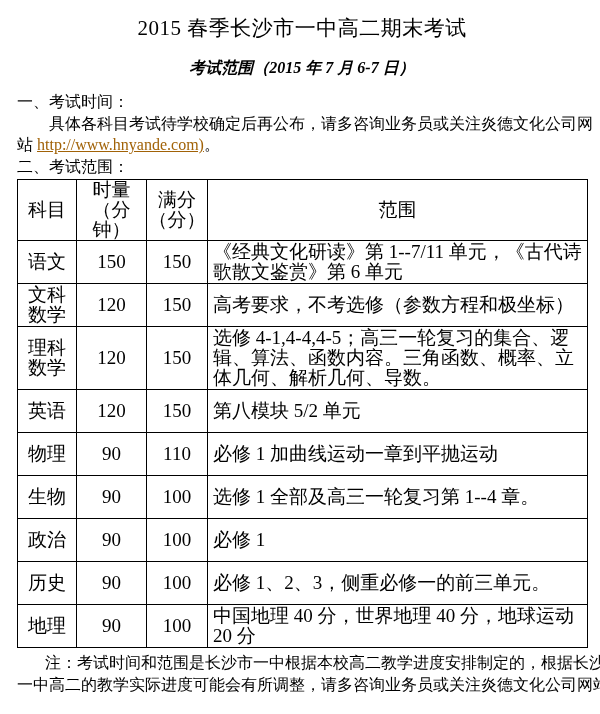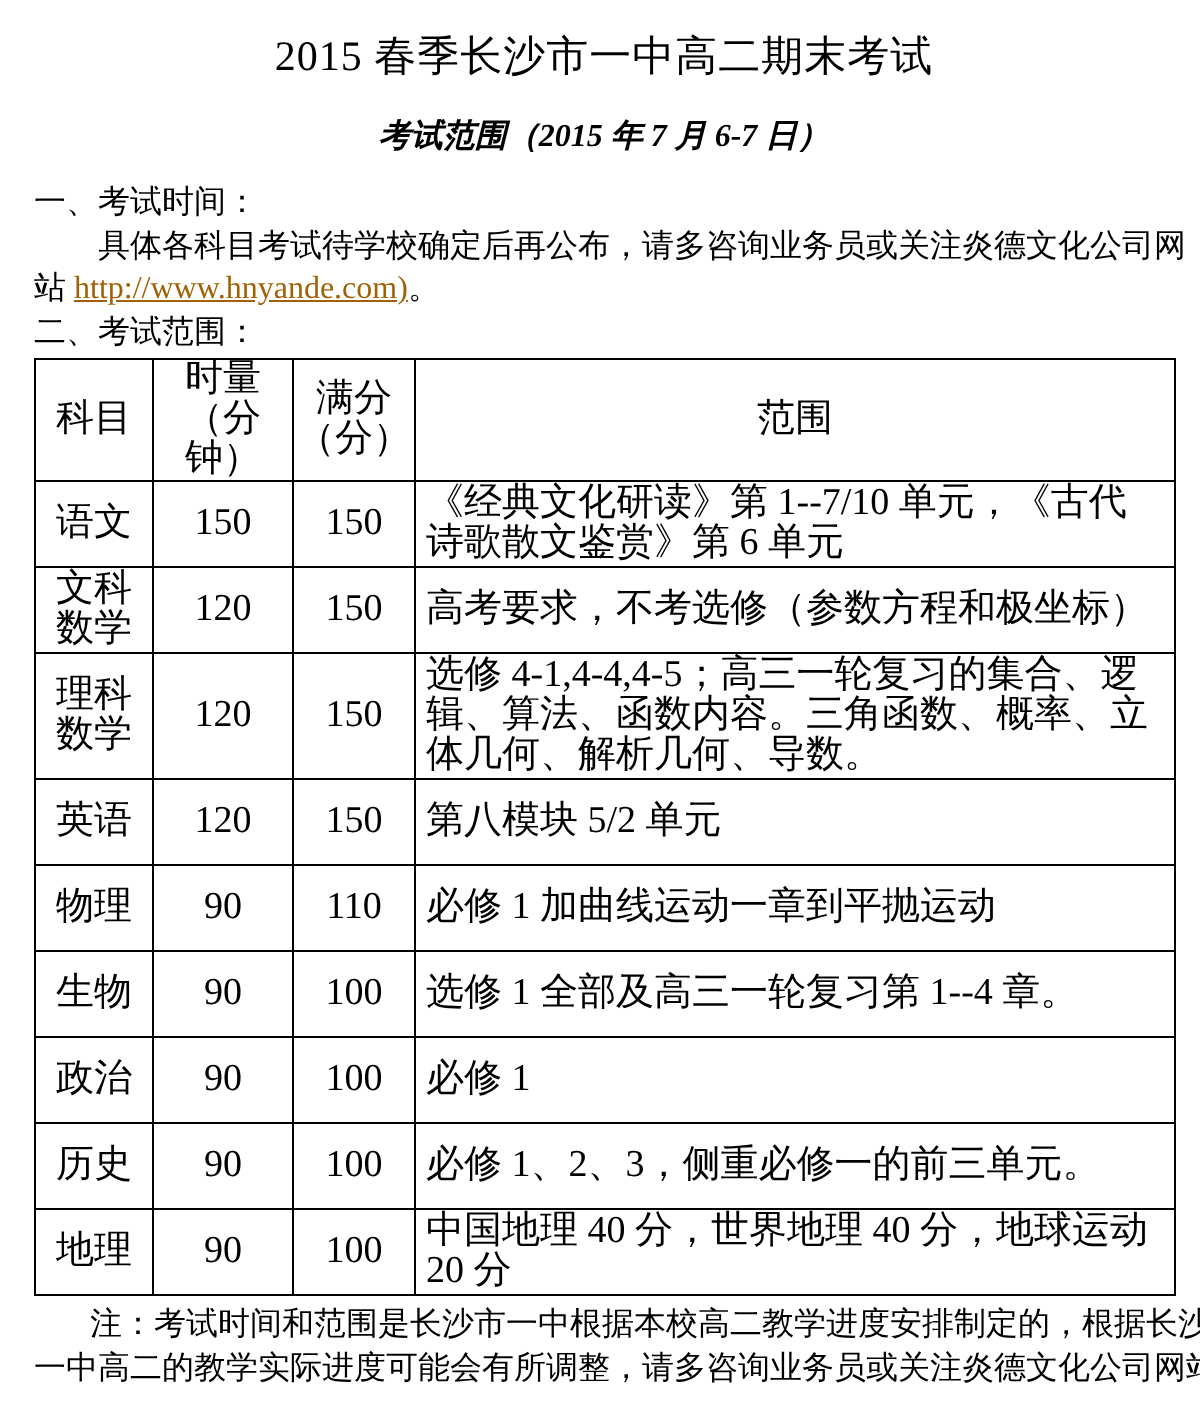--- a/index.html
+++ b/index.html
@@ -99,21 +99,21 @@
         <th class="cell-pre">满分
 （分）</th>
         <th class="cell-center">范围</th>
       </tr>
     </thead>
     <tbody>
       <tr>
         <td class="cell-pre">语文</td>
         <td class="cell-center">150</td>
         <td class="cell-center">150</td>
-        <td class="cell-range">《经典文化研读》第 1--7/10 单元，《古代诗歌散文鉴赏》第 6 单元</td>
+        <td class="cell-range">《经典文化研读》第 1--7/11 单元，《古代诗歌散文鉴赏》第 6 单元</td>
       </tr>
       <tr>
         <td class="cell-pre">文科
 数学</td>
         <td class="cell-center">120</td>
         <td class="cell-center">150</td>
         <td class="cell-range">高考要求，不考选修（参数方程和极坐标）</td>
       </tr>
       <tr>
         <td class="cell-pre">理科

